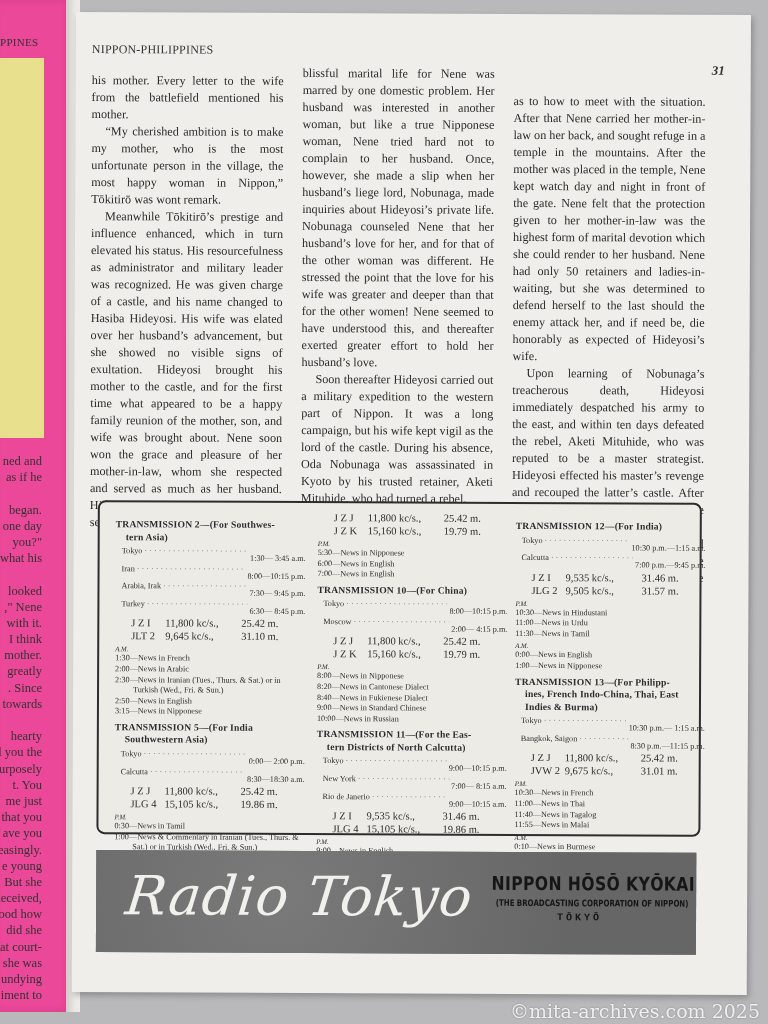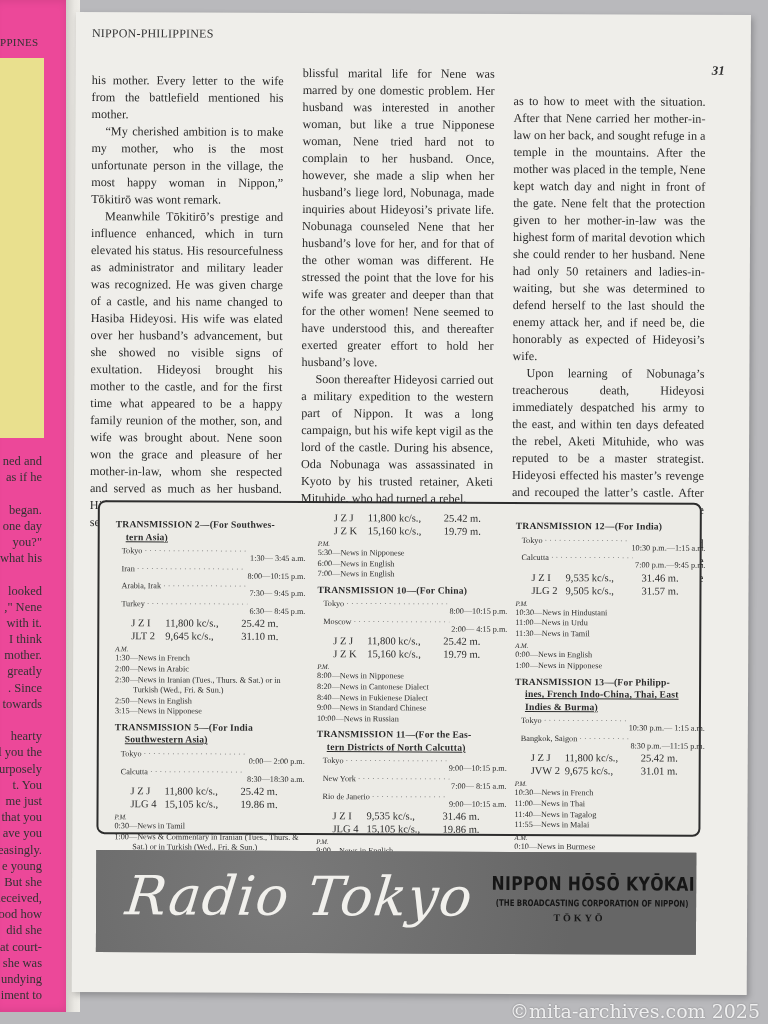--- a/index.html
+++ b/index.html
@@ -28,21 +28,21 @@
     background:linear-gradient(to right, #cfcdc8, #e9e7e2 60%, #efede8);
   }
   
   .page {
     position:absolute; left:76px; top:12px; width:675px; height:980px;
     background:#efeeea;
     transform:rotate(0.25deg);
     transform-origin:top left;
     box-shadow: 2px 3px 6px rgba(0,0,0,0.25);
   }
-  .running-head { position:absolute; left:16px; top:14px; font-size:12px; letter-spacing:0.2px; color:#333; }
+  .running-head { position:absolute; left:16px; top:30px; font-size:12px; letter-spacing:0.2px; color:#333; }
   .page-num { position:absolute; right:26px; top:48px; font-size:13px; font-style:italic; font-weight:bold; color:#333; }
   .col {
     position:absolute; top:60px; width:192px;
     font-size:12.2px; line-height:17px; text-align:justify; color:#2b2b2b;
     hyphens:manual;
   }
   .col p { margin:0; text-indent:14px; }
   .col p.noindent { text-indent:0; }
   .col .sep { text-align:center; letter-spacing:6px; font-size:10px; margin:2px 0 4px; }
   .col1 { left:16px; }
@@ -53,21 +53,21 @@
   .sched {
     position:absolute; left:24px; top:488px; width:600px; height:330px;
     border:2px solid #2d2d2d; border-radius:8px;
     background:#ecebe6;
   }
   .scol { position:absolute; top:12px; width:190px; font-size:8.2px; line-height:10.6px; color:#2c2c2c; }
   .scol1 { left:16px; }
   .scol2 { left:218px; top:8px; }
   .scol3 { left:416px; }
   .tr-title { font-weight:bold; font-size:9.6px; line-height:12.5px; margin:4px 0 3px; letter-spacing:0.2px; }
-  .tr-title .cont { display:block; padding-left:10px;text-decoration:underline; }
+  .tr-title .cont { display:block; padding-left:10px; }
   .time-row { display:flex; padding-left:6px; }
   .time-row .city { white-space:nowrap; }
   .time-row .dots { flex:1; overflow:hidden; white-space:nowrap; color:#777; margin:0 2px; letter-spacing:2px; }
   .time-row .time { white-space:nowrap;margin-top:7px; }
   .freq-row { display:flex; font-size:10.5px; line-height:13px; padding-left:16px; }
   .freq-row .call { width:34px; }
   .freq-row .kc { width:76px; }
   .ampm { font-style:italic; font-size:6.8px; line-height:9px; margin-top:2px; }
   .news { white-space:nowrap; }
   .news.wrap { white-space:normal; padding-left:18px; text-indent:-18px; }
@@ -79,21 +79,21 @@
     background-image:radial-gradient(circle at 30% 40%, #7a7a7a, #666 70%);
   }
   .ad-script {
     position:absolute; left:30px; top:14px; font-family:"DejaVu Serif", serif;
     font-style:italic; font-size:54px; color:#f1f0ec; letter-spacing:1px;
     transform:skewX(-6deg);
   }
   .ad-right { position:absolute; left:376px; top:20px; width:215px; text-align:center; color:#161616; }
   .ad-name { font-family:"DejaVu Sans", sans-serif; font-weight:bold; font-size:19px; letter-spacing:0.5px; transform:scaleX(0.82); transform-origin:center; white-space:nowrap; }
   .ad-sub { font-family:"DejaVu Sans", sans-serif; font-weight:bold; font-size:9px; margin-top:4px; transform:scaleX(0.78); white-space:nowrap; }
-  .ad-city { font-family:Liberation Serif, serif; font-weight:bold; font-size:10px; letter-spacing:3px; margin-top:4px; }
+  .ad-city { font-family:Liberation Mono, monospace; font-weight:bold; font-size:10px; letter-spacing:3px; margin-top:4px; }
 
   .watermark {
     position:absolute; right:8px; bottom:2px; font-family:"DejaVu Serif", serif;
     font-size:19px; color:rgba(255,255,255,0.85); text-shadow:0 0 2px rgba(0,0,0,0.3);
   }
 </style>
 </head>
 <body>
 
 <div class="prev-page">

